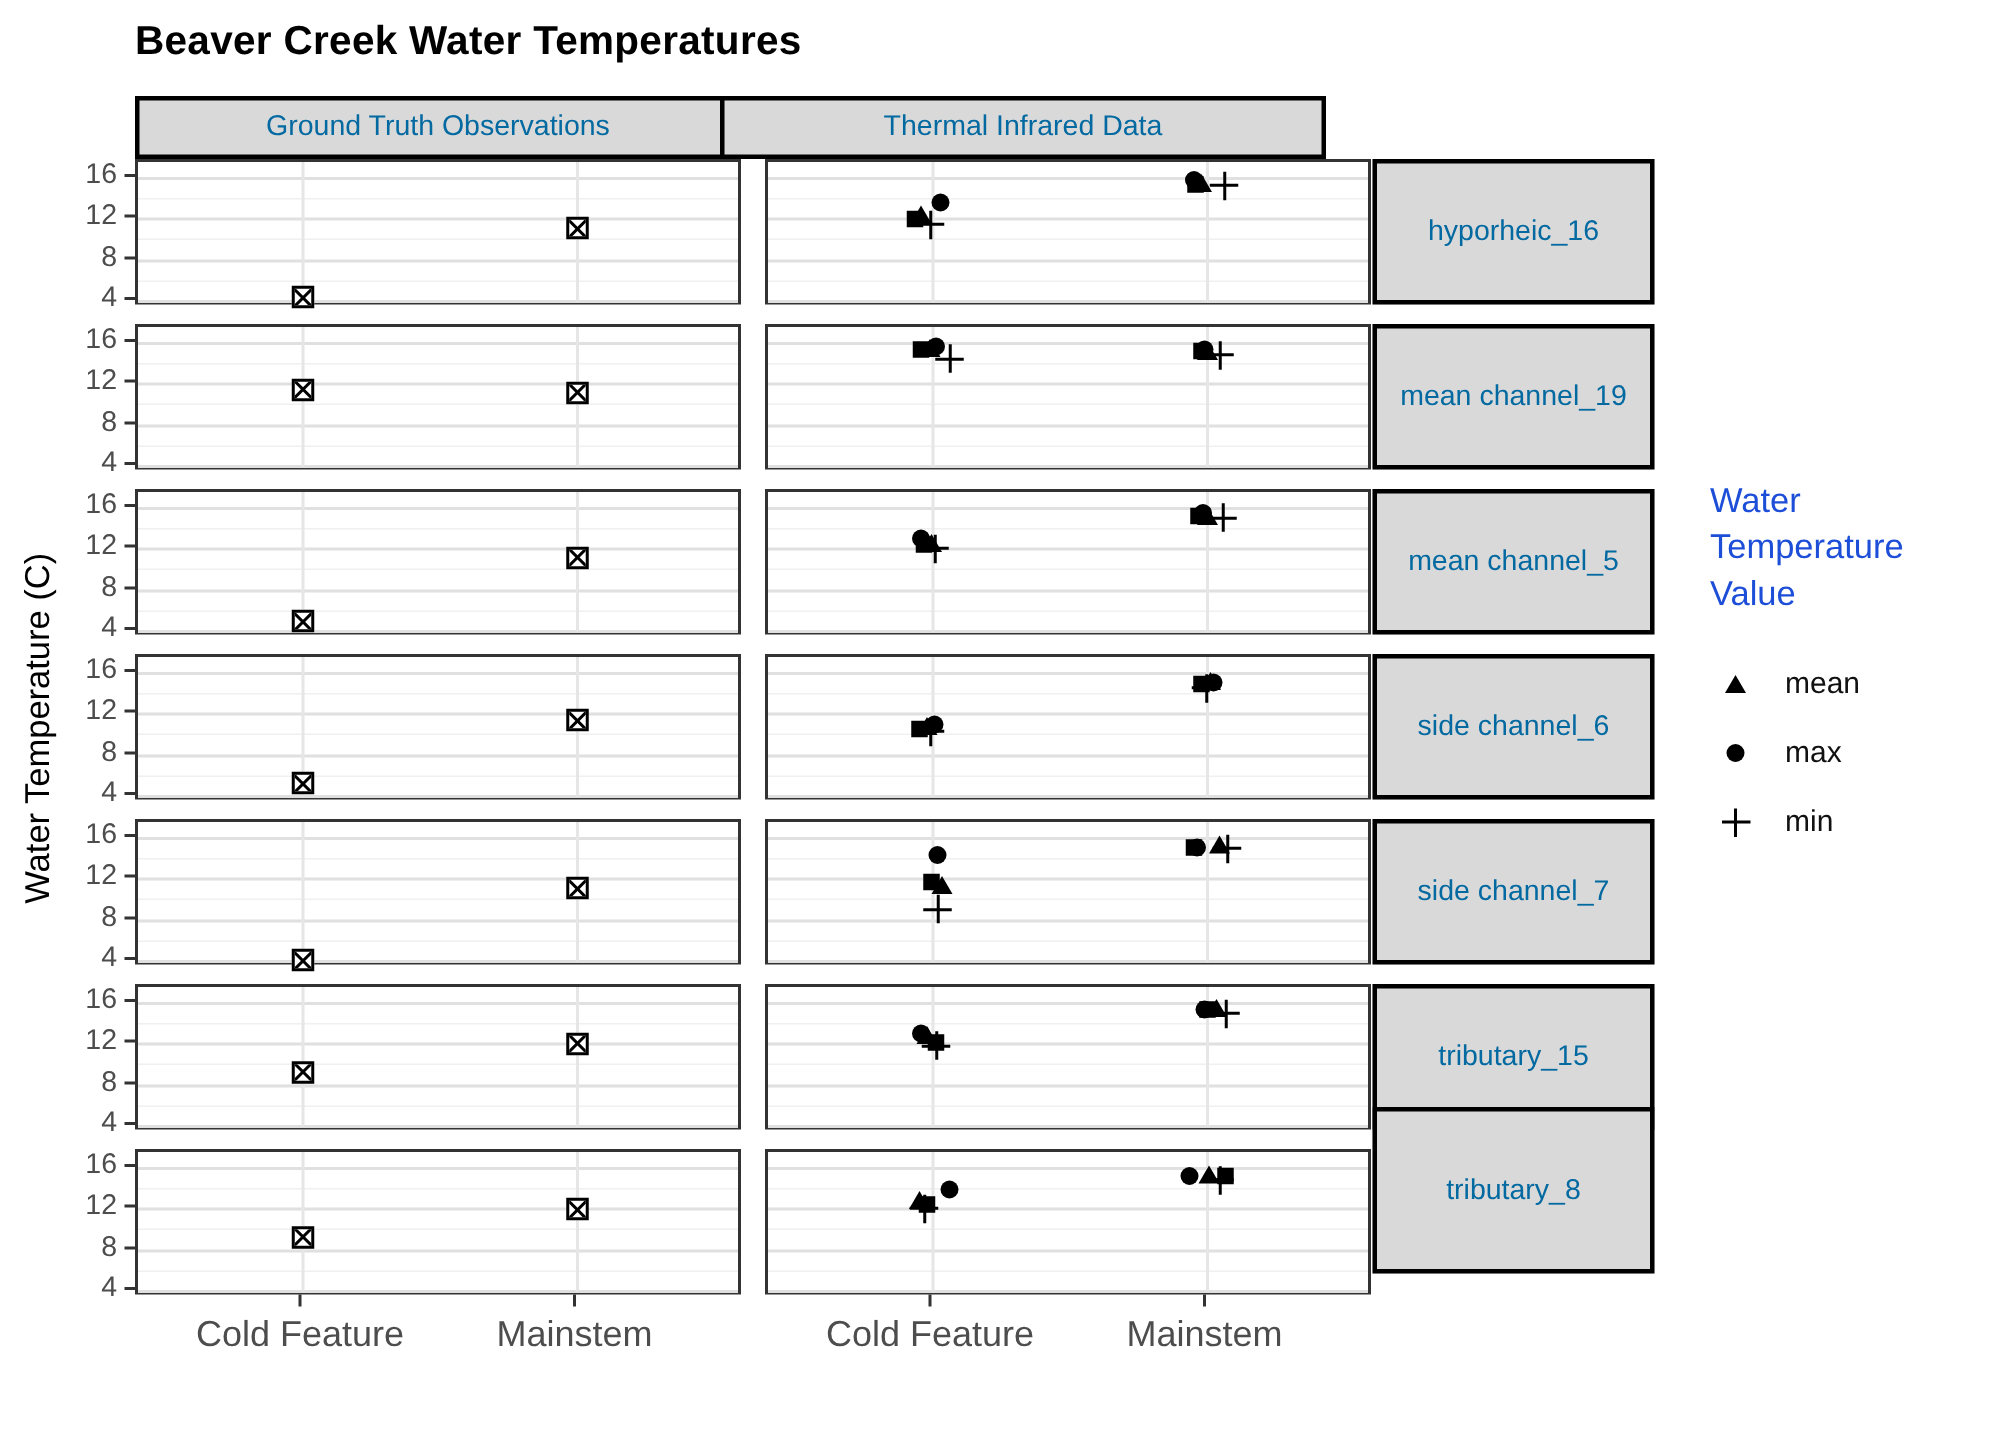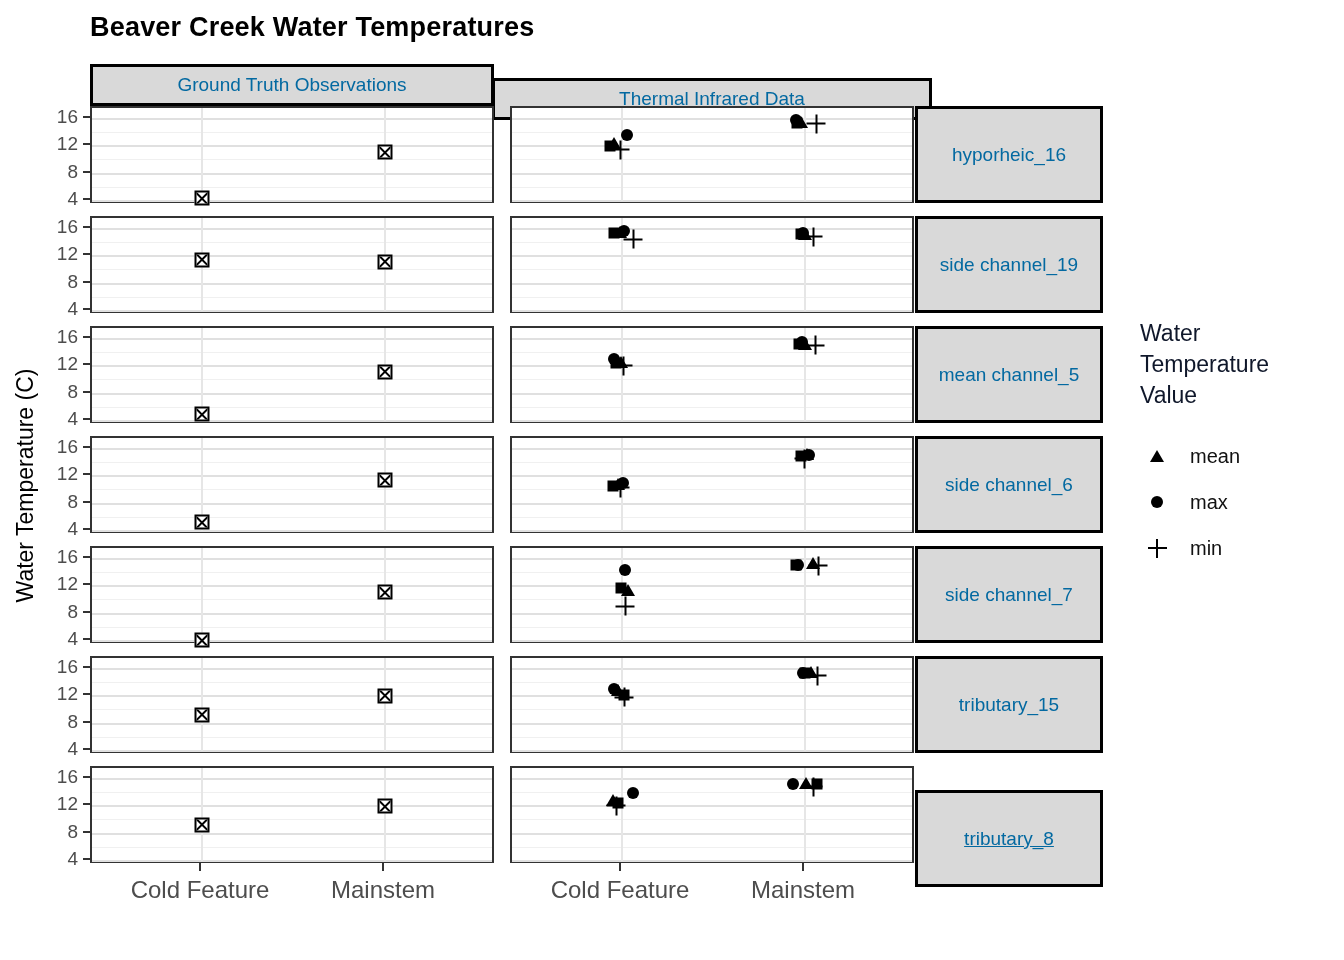--- a/index.html
+++ b/index.html
@@ -50,37 +50,37 @@
   .mk-plus::before { content:""; position:absolute; left:0; right:0; top:50%; margin-top:-1px; height:2px; background:#000; }
   .mk-plus::after  { content:""; position:absolute; top:0; bottom:0; left:50%; margin-left:-1px; width:2px; background:#000; }
   .mk-boxed-x { width:15px; height:15px; background:#fff; border:2px solid #000; overflow:hidden; position:absolute; }
   .mk-boxed-x::before, .mk-boxed-x::after {
     content:""; position:absolute; left:-4px; right:-4px; top:50%; margin-top:-1px; height:1.5px; background:#000;
   }
   .mk-boxed-x::before { transform:rotate(45deg); }
   .mk-boxed-x::after  { transform:rotate(-45deg); }
   
   #legend { position:absolute; left:1140px; top:318px; width:190px; }
-  #legend-title { font-size:23px; color:#0f172a; line-height:31px; width:150px; }
+  #legend-title { font-size:23px; color:#1d4ed8; line-height:31px; width:150px; }
   #legend-items { margin-top:22px; }
   .legend-item { height:46px; display:flex; align-items:center; }
   .legend-symbol { width:34px; display:flex; align-items:center; justify-content:center; position:relative; height:22px; }
   .legend-symbol .mk-plus, .legend-symbol .mk-boxed-x { position:relative; }
   .legend-label { margin-left:16px; font-size:20px; color:#111; }
 </style>
 </head>
 <body>
 
 <h1 id="chart-title">Beaver Creek Water Temperatures</h1>
 
 <div id="y-axis-title">Water Temperature (C)</div>
 
 <div id="plot">
     <div class="strip" style="left: 90px; top: 64px; width: 404px; height: 42px;">Ground Truth Observations</div>
-    <div class="strip" style="left: 492px; top: 64px; width: 440px; height: 42px; margin-top: 14px;">Thermal Infrared Data</div>
+    <div class="strip" style="left: 480px; top: 64px; width: 404px; height: 42px;">Thermal Infrared Data</div>
     <div class="panel" style="left: 90px; top: 106px; width: 404px; height: 97px;">
       <div class="gl gl-minor" style="top: 24.1666px;"></div>
       <div class="gl gl-minor" style="top: 51.4998px;"></div>
       <div class="gl gl-minor" style="top: 78.833px;"></div>
       <div class="gl gl-major" style="top: 10px;"></div>
       <div class="gl gl-major" style="top: 37.3332px;"></div>
       <div class="gl gl-major" style="top: 64.6664px;"></div>
       <div class="gl gl-major" style="top: 91.9996px;"></div>
       <div class="gl-v" style="left: 109px;"></div>
       <div class="gl-v" style="left: 292px;"></div>
@@ -140,21 +140,21 @@
       <div class="gl-v" style="left: 292px;"></div>
       <div class="mk mk-square" style="left: 102px; top: 15.1px;"></div>
       <div class="mk mk-triangle" style="left: 108px; top: 13.7333px;"></div>
       <div class="mk mk-circle" style="left: 112px; top: 13.05px;"></div>
       <div class="mk mk-plus" style="left: 121px; top: 21.2499px;"></div>
       <div class="mk mk-square" style="left: 289px; top: 16.4666px;"></div>
       <div class="mk mk-triangle" style="left: 293px; top: 15.7833px;"></div>
       <div class="mk mk-circle" style="left: 291px; top: 15.1px;"></div>
       <div class="mk mk-plus" style="left: 301px; top: 18.5166px;"></div>
     </div>
-    <div class="strip" style="left: 915px; top: 216px; width: 188px; height: 97px;">side channel_19</div>
+    <div class="strip" style="left: 915px; top: 216px; width: 188px; height: 97px;">mean channel_19</div>
     <div class="y-tick-label" style="left: 36px; top: 216px;">16</div>
     <div class="tick" style="left: 83px; top: 226px; width: 7px; height: 2px;"></div>
     <div class="y-tick-label" style="left: 36px; top: 243.333px;">12</div>
     <div class="tick" style="left: 83px; top: 253.333px; width: 7px; height: 2px;"></div>
     <div class="y-tick-label" style="left: 36px; top: 270.666px;">8</div>
     <div class="tick" style="left: 83px; top: 280.666px; width: 7px; height: 2px;"></div>
     <div class="y-tick-label" style="left: 36px; top: 298px;">4</div>
     <div class="tick" style="left: 83px; top: 308px; width: 7px; height: 2px;"></div>
     <div class="panel" style="left: 90px; top: 326px; width: 404px; height: 97px;">
       <div class="gl gl-minor" style="top: 24.1666px;"></div>
@@ -345,21 +345,21 @@
       <div class="gl-v" style="left: 292px;"></div>
       <div class="mk mk-triangle" style="left: 101px; top: 32.1832px;"></div>
       <div class="mk mk-square" style="left: 106px; top: 34.9166px;"></div>
       <div class="mk mk-circle" style="left: 121px; top: 24.6666px;"></div>
       <div class="mk mk-plus" style="left: 104px; top: 37.6499px;"></div>
       <div class="mk mk-circle" style="left: 281px; top: 16.4666px;"></div>
       <div class="mk mk-triangle" style="left: 294px; top: 15.1px;"></div>
       <div class="mk mk-square" style="left: 305px; top: 16.4666px;"></div>
       <div class="mk mk-plus" style="left: 301px; top: 18.5166px;"></div>
     </div>
-    <div class="strip" style="left: 915px; top: 790px; width: 188px; height: 97px; text-decoration: underline;">tributary_8</div>
+    <div class="strip" style="left: 915px; top: 738px; width: 188px; height: 111px;">tributary_8</div>
     <div class="y-tick-label" style="left: 36px; top: 766px;">16</div>
     <div class="tick" style="left: 83px; top: 776px; width: 7px; height: 2px;"></div>
     <div class="y-tick-label" style="left: 36px; top: 793.333px;">12</div>
     <div class="tick" style="left: 83px; top: 803.333px; width: 7px; height: 2px;"></div>
     <div class="y-tick-label" style="left: 36px; top: 820.666px;">8</div>
     <div class="tick" style="left: 83px; top: 830.666px; width: 7px; height: 2px;"></div>
     <div class="y-tick-label" style="left: 36px; top: 848px;">4</div>
     <div class="tick" style="left: 83px; top: 858px; width: 7px; height: 2px;"></div>
     <div class="tick" style="left: 199px; top: 863px; width: 2px; height: 8px;"></div>
     <div class="x-axis-label" style="left: 110px; top: 876px;">Cold Feature</div>

